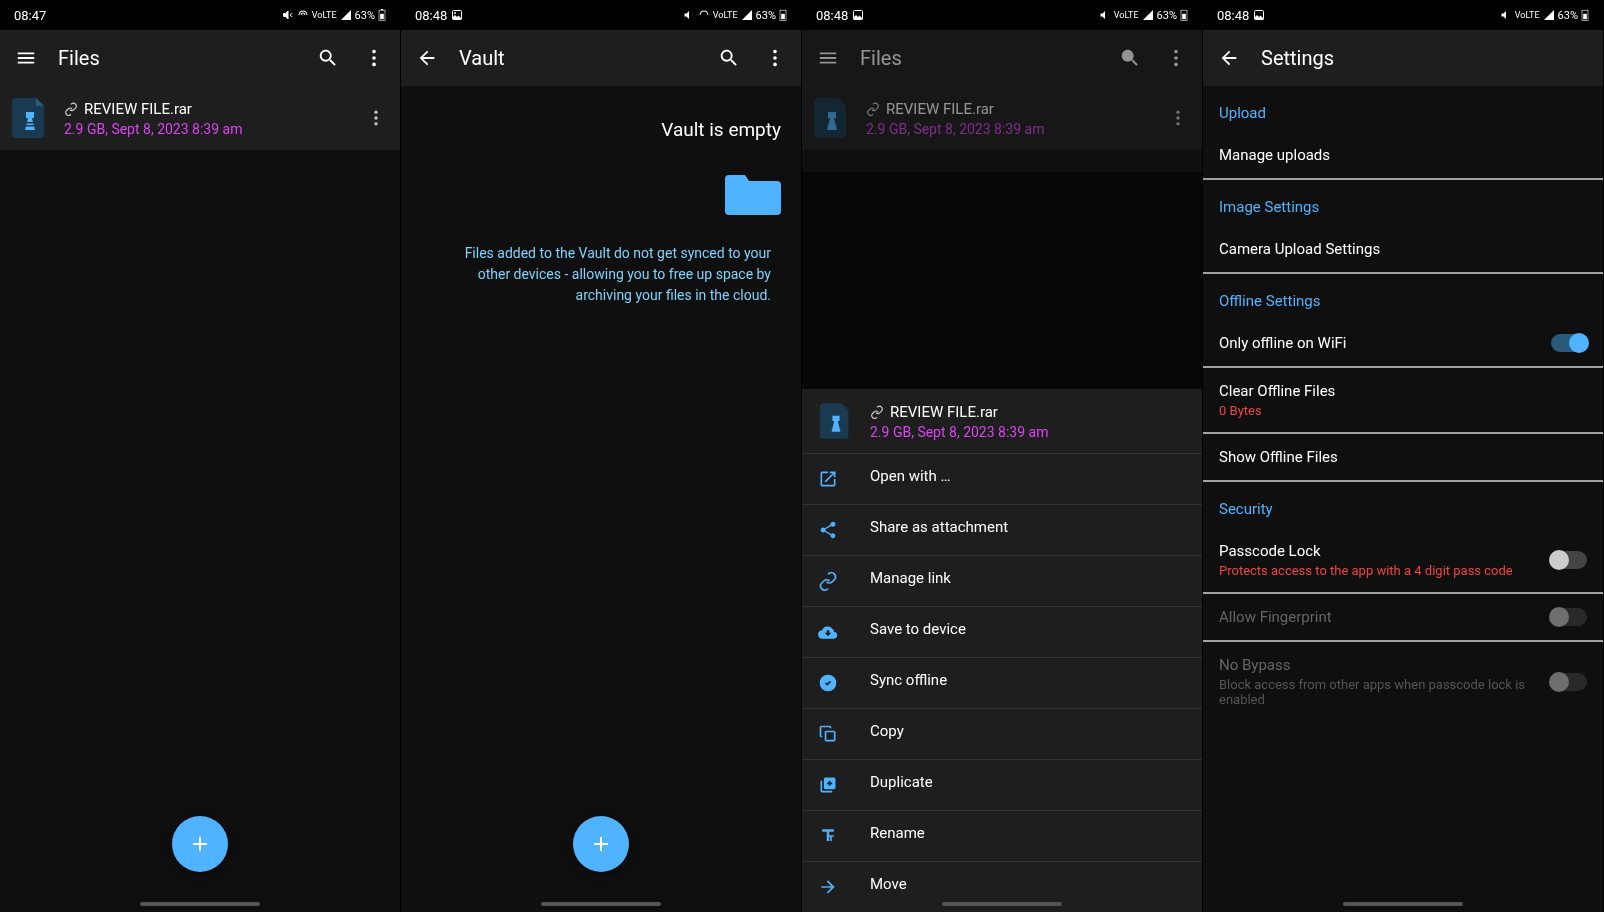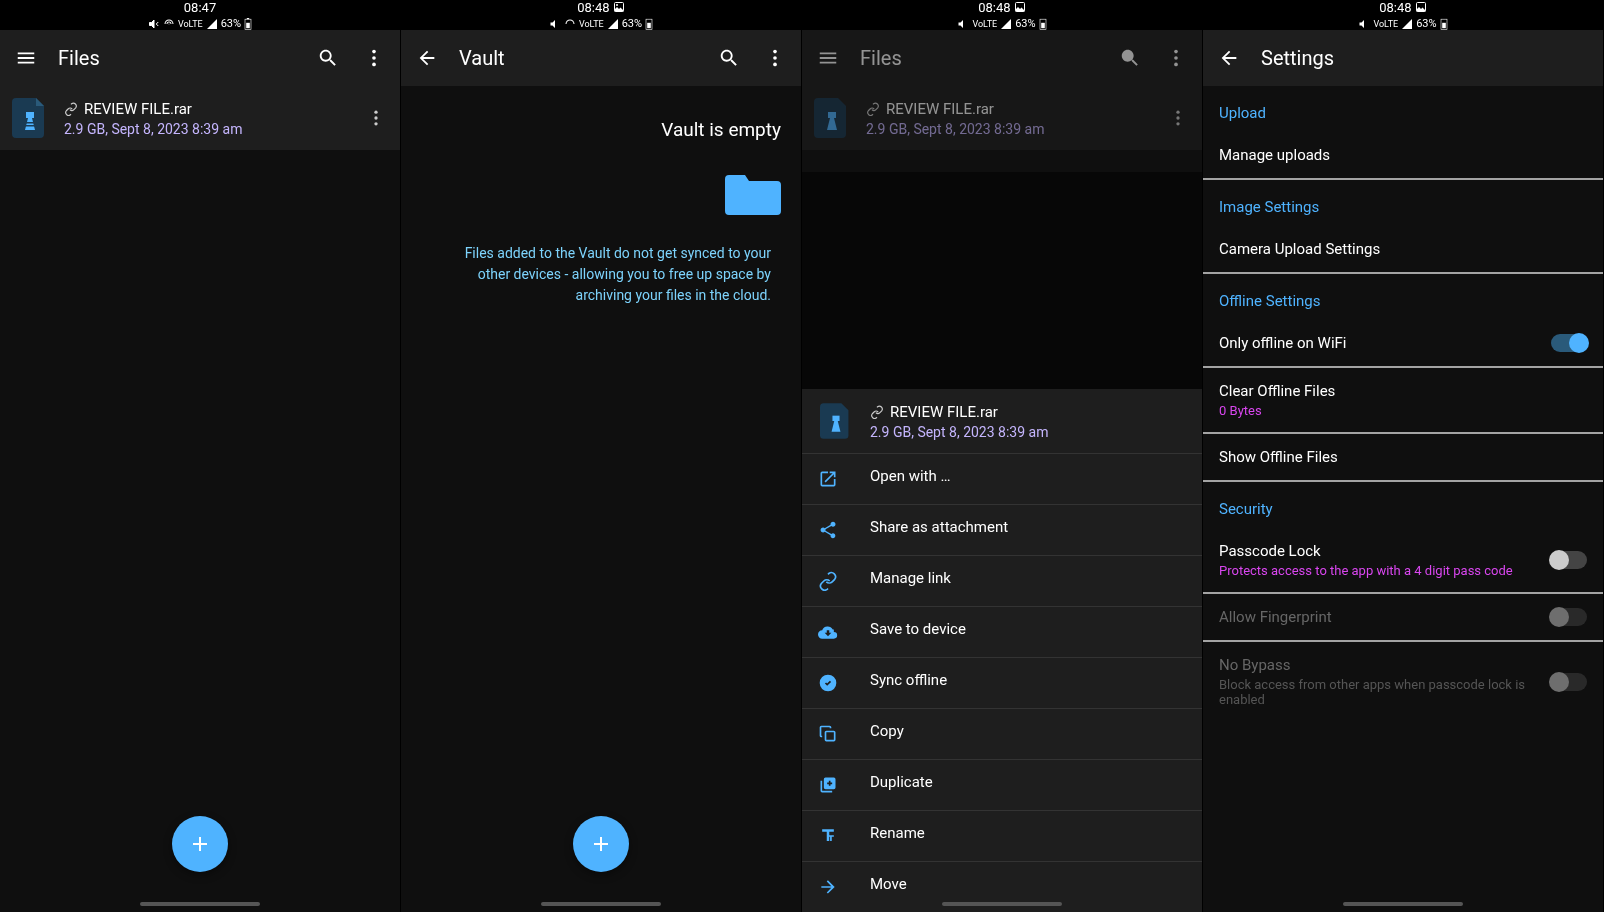--- a/index.html
+++ b/index.html
@@ -22,21 +22,20 @@
       border-right: 1px solid #000;
     }
     .status-bar {
       height: 30px;
       display: flex;
       justify-content: space-between;
       align-items: center;
       padding: 0 14px;
       font-size: 13px;
       background: #000;
-      flex-direction: column;
     }
     .status-right {
       display: flex;
       align-items: center;
       gap: 3px;
       font-size: 11px;
     }
     .app-bar {
       height: 56px;
       display: flex;
@@ -80,21 +79,21 @@
     .file-info { flex: 1; }
     .file-name-row {
       display: flex;
       align-items: center;
       gap: 6px;
       font-size: 15px;
       margin-bottom: 3px;
     }
     .file-meta {
       font-size: 14px;
-      color: #c4b5fd;
+      color: #d946ef;
     }
     .vault-empty {
       text-align: right;
       padding: 32px 20px;
     }
     .vault-title {
       font-size: 19px;
       margin-bottom: 20px;
     }
     .folder-big {
@@ -159,21 +158,21 @@
     .setting-row {
       padding: 14px 16px;
       display: flex;
       align-items: center;
       justify-content: space-between;
       cursor: pointer;
       border-bottom: 2px solid #a3a3a3;
     }
     .setting-text { flex: 1; }
     .setting-title { font-size: 15px; }
-    .setting-sub { font-size: 13px; color: #d946ef; margin-top: 3px; }
+    .setting-sub { font-size: 13px; color: #ef4444; margin-top: 3px; }
     .setting-disabled .setting-title { color: #666; }
     .setting-disabled .setting-sub { color: #555; }
     .toggle {
       width: 36px;
       height: 18px;
       border-radius: 10px;
       background: #444;
       position: relative;
     }
     .toggle.on { background: #2a5a7a; }

